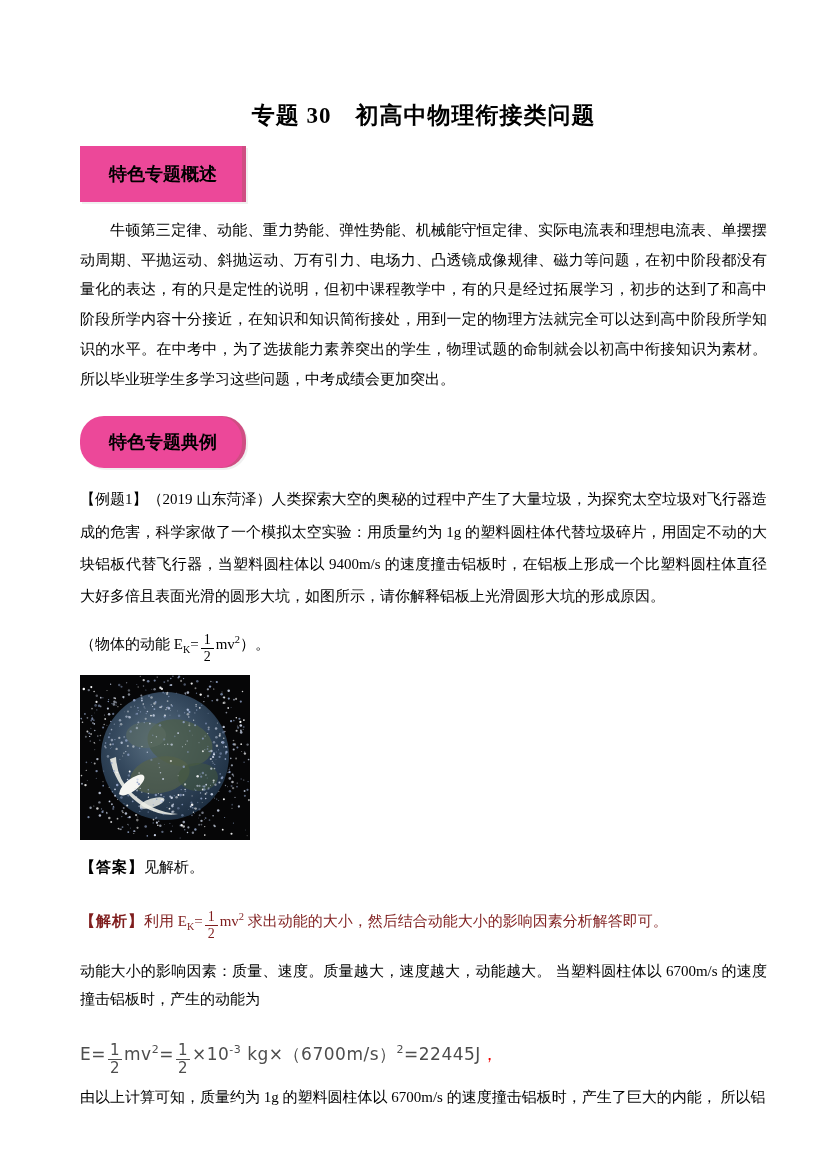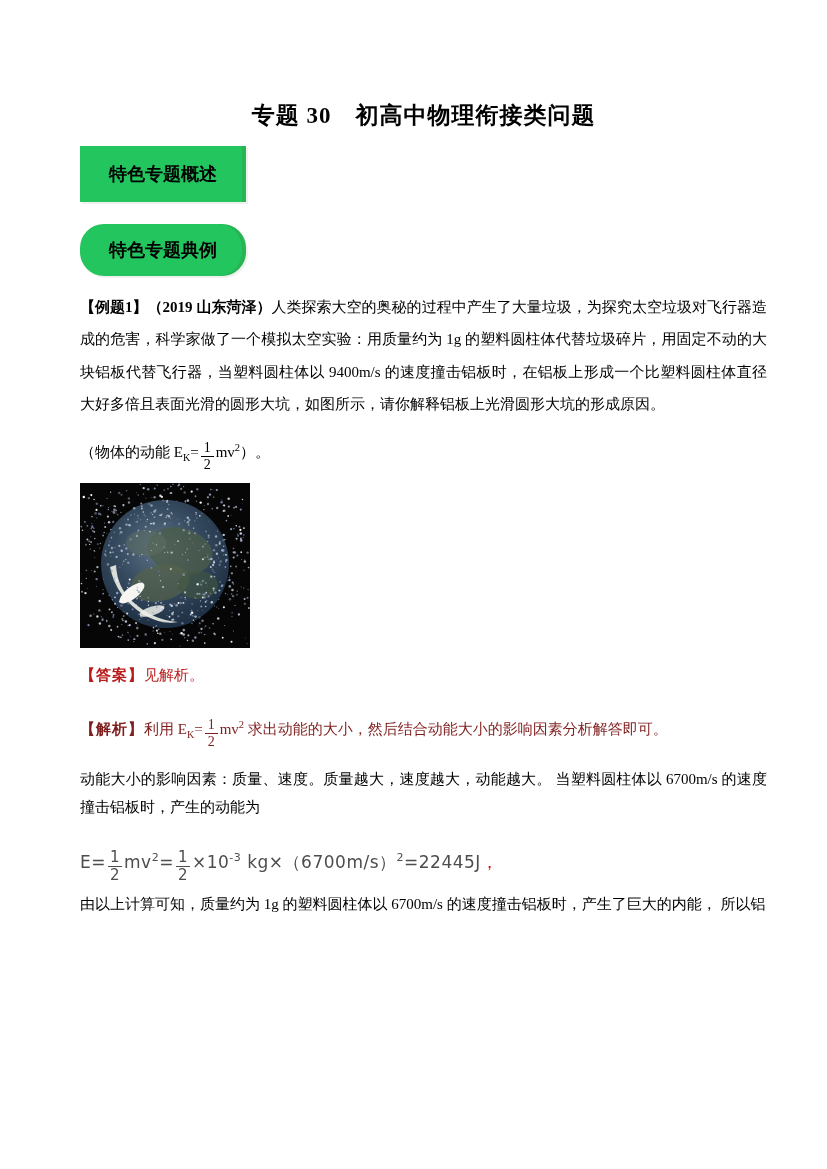--- a/index.html
+++ b/index.html
@@ -2,42 +2,42 @@
 <html><head>
 <meta charset="utf-8">
 <style>
   html,body{margin:0;padding:0;background:#ffffff;}
   body{font-family:"Liberation Serif","DejaVu Serif",serif;color:#000;}
   .page{position:relative;width:827px;height:1169px;background:#fff;overflow:hidden;}
   .content{position:absolute;left:80px;top:0;width:687px;padding-top:100px;box-sizing:border-box;}
 
   .title{margin:0;text-align:center;font-size:23px;font-weight:bold;letter-spacing:1px;line-height:32px;}
 
-  .banner{margin-top:14px;width:166px;height:56px;background:#22c55e;
+  .banner{margin-top:14px;width:166px;height:56px;background:#ec4899;
           display:flex;align-items:center;justify-content:center;
           font-size:18px;font-weight:bold;color:#000;
           box-shadow:inset -4px 0 0 rgba(80,105,35,.18), 2px 2px 0 rgba(0,0,0,.06);}
   .banner-2{margin-top:22px;height:52px;border-radius:24px;}
 
   .para{margin:14px 0 0;font-size:15px;line-height:29.7px;text-align:justify;}
   .indent{text-indent:2em;}
   .example{margin-top:15px;line-height:32.4px;}
-  .example b{font-weight:bold;}
+  .example b{font-weight:normal;}
 
   sub{font-size:10px;}
   sup{font-size:10.5px;}
 
   .frac{display:inline-block;vertical-align:-12px;text-align:center;margin:0 2px;line-height:normal;}
   .frac .num{display:block;padding:0 3px 1px;border-bottom:1.3px solid currentColor;line-height:15px;font-size:14px;}
   .frac .den{display:block;line-height:16px;font-size:14px;}
 
   .note-line{margin-top:6px;font-size:15px;line-height:42px;font-family:Liberation Serif, serif;}
 
   .figure{display:block;margin-top:4px;}
-  .answer-line{margin:16px 0 17px;font-size:15px;line-height:22px;color:#b91c1c;}
+  .answer-line{margin:16px 0 17px;font-size:15px;line-height:22px;color:#000000;}
   .answer-line b{letter-spacing:1px;}
   .analysis-line{margin-top:12px;font-size:15px;line-height:44px;color:#7f1d1d;}
   .analysis-line b{letter-spacing:1px;}
   .red-para{margin:8px 0 0;font-size:15px;line-height:28.5px;text-align:justify;color:#000000;}
 
   .calc{margin-top:10px;font-family:"DejaVu Sans",sans-serif;color:#4d4d4d;
         font-size:17px;line-height:52px;letter-spacing:.5px;}
   .calc .frac{vertical-align:-13px;}
   .calc .frac .num{font-size:15px;line-height:16px;border-bottom-color:#4d4d4d;padding:0 2px 1px;}
   .calc .frac .den{font-size:15px;line-height:17px;}
@@ -51,20 +51,21 @@
 
 <div class="page">
   <div class="content">
 
     <h1 class="title">专题 30　初高中物理衔接类问题</h1>
 
     <div class="banner">
       <span>特色专题概述</span>
     </div>
 
+    <p class="para indent">牛顿第三定律、动能、重力势能、弹性势能、机械能守恒定律、实际电流表和理想电流表、单摆摆动周期、平抛运动、斜抛运动、万有引力、电场力、凸透镜成像规律、磁力等问题，在初中阶段都没有量化的表达，有的只是定性的说明，但初中课程教学中，有的只是经过拓展学习，初步的达到了和高中阶段所学内容十分接近，在知识和知识简衔接处，用到一定的物理方法就完全可以达到高中阶段所学知识的水平。在中考中，为了选拔能力素养突出的学生，物理试题的命制就会以初高中衔接知识为素材。所以毕业班学生多学习这些问题，中考成绩会更加突出。</p>
 
     <div class="banner banner-2">
       <span>特色专题典例</span>
     </div>
 
     <p class="para example"><b>【例题1】</b><b>（2019 山东菏泽）</b><span>人类探索大空的奥秘的过程中产生了大量垃圾，为探究太空垃圾对飞行器造成的危害，科学家做了一个模拟太空实验：用质量约为 1g 的塑料圆柱体代替垃圾碎片，用固定不动的大块铝板代替飞行器，当塑料圆柱体以 9400m/s 的速度撞击铝板时，在铝板上形成一个比塑料圆柱体直径大好多倍且表面光滑的圆形大坑，如图所示，请你解释铝板上光滑圆形大坑的形成原因。</span></p>
 
     <div class="note-line"><span>（物体的动能 E</span><sub>K</sub><span>=</span><span class="frac"><span class="num">1</span><span class="den">2</span></span><span>mv</span><sup>2</sup><span>）。</span></div>
 
     <svg id="debris" class="figure" width="170" height="165" viewBox="0 0 170 165" aria-hidden="true">

